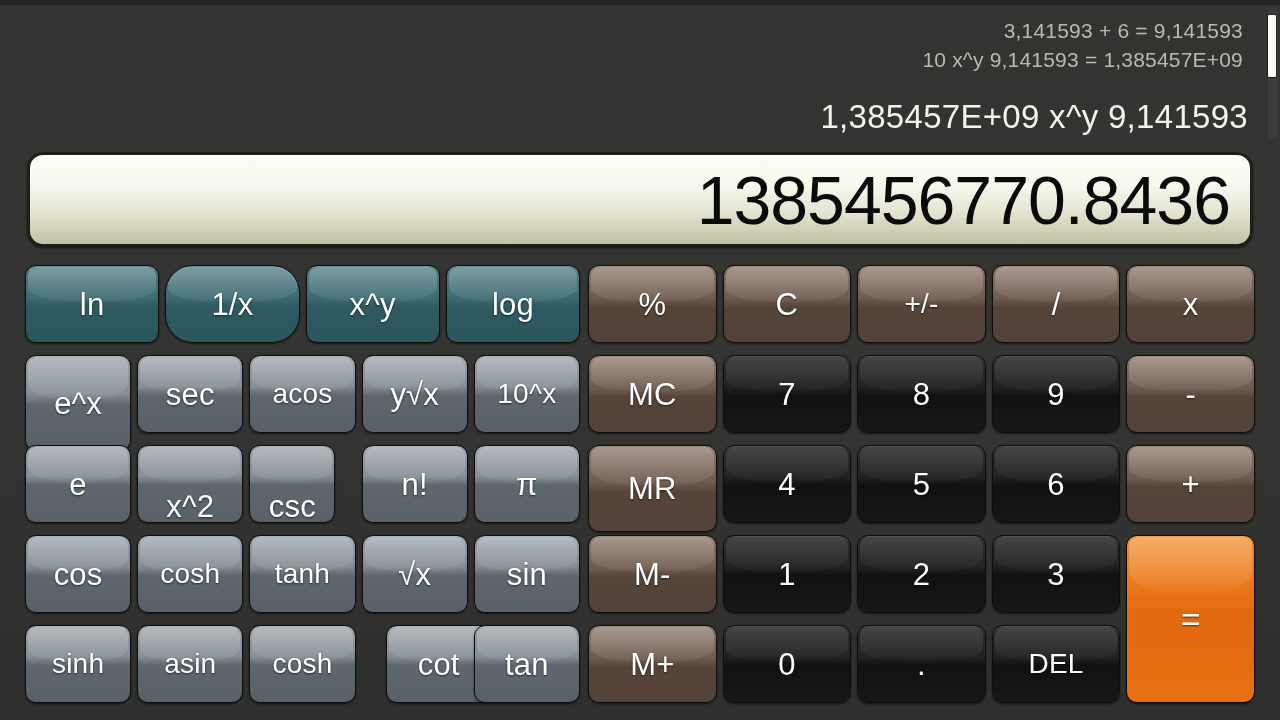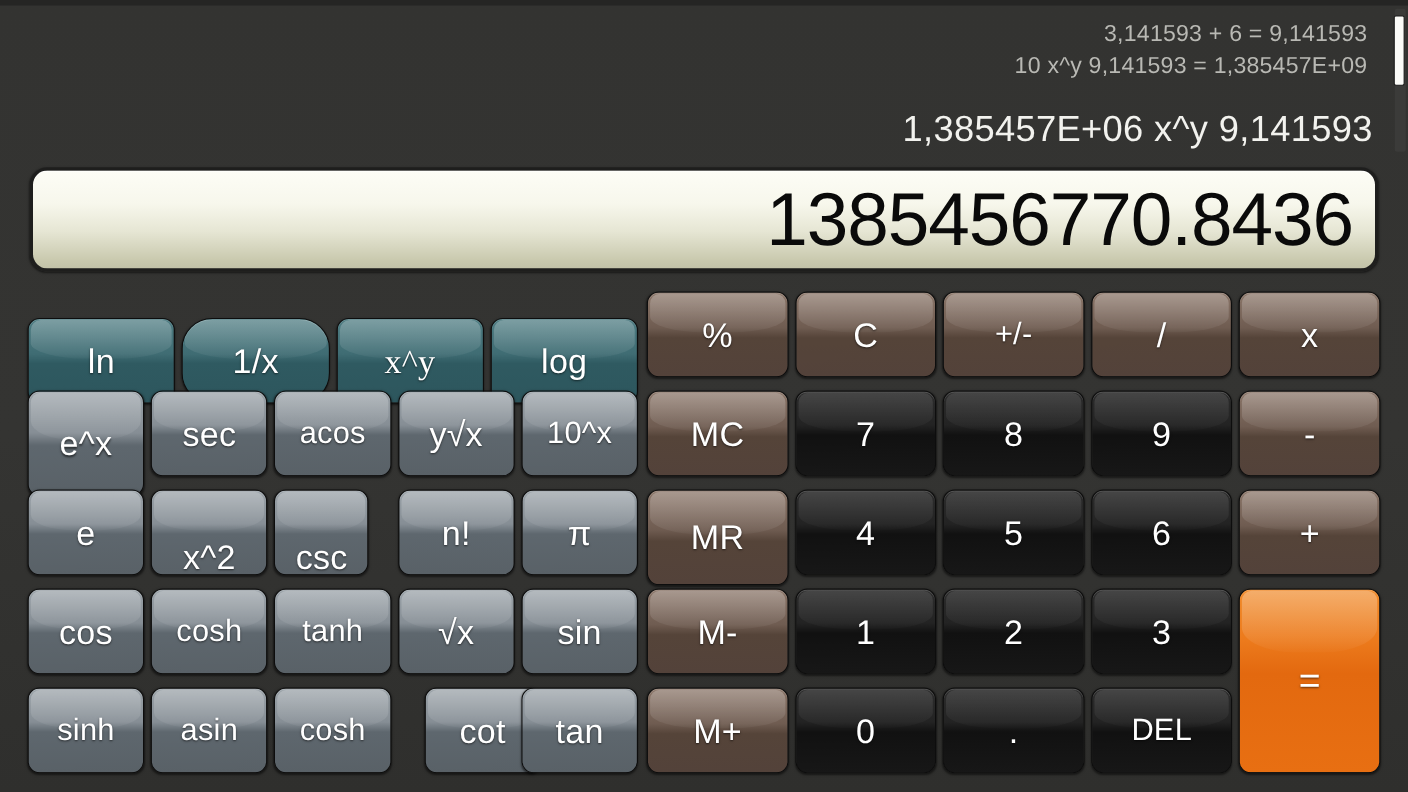--- a/index.html
+++ b/index.html
@@ -124,21 +124,20 @@
     height: 46%;
     border-radius: 9px 9px 40% 40%;
     background: linear-gradient(to bottom, rgba(255,255,255,0.26), rgba(255,255,255,0.03));
     pointer-events: none;
   }
   .btn > span { position: relative; z-index: 2; }
 
   
   .k-teal {
     background: linear-gradient(to bottom, #4e7c82 0%, #3f6c73 42%, #2f5a61 53%, #2d565d 100%);
-    margin-top: 24px;
   }
   .k-gray {
     background: linear-gradient(to bottom, #9aa2a8 0%, #868e95 40%, #5e676e 52%, #596167 100%);
   }
   .k-brown {
     background: linear-gradient(to bottom, #8a7568 0%, #6f5c51 42%, #554439 54%, #53423a 100%);
   }
   .k-dark {
     background: linear-gradient(to bottom, #2c2c2c 0%, #232323 40%, #111111 52%, #171717 100%);
   }
@@ -159,37 +158,37 @@
 <body>
 
 <div id="app">
   <div class="top-edge"></div>
 
   <div id="history">
     <span class="hline">3,141593 + 6 = 9,141593</span>
     <span class="hline">10 x^y 9,141593 = 1,385457E+09</span>
   </div>
 
-  <div id="expression">1,385457E+06 x^y 9,141593</div>
+  <div id="expression">1,385457E+09 x^y 9,141593</div>
 
   <div id="scrollbar-track"></div>
   <div id="scrollbar-thumb"></div>
 
   <div id="display">
     <div id="display-value">1385456770.8436</div>
   </div>
 
   <div id="keypad">
       <div class="btn k-teal" style="left: 25px; top: 3px; width: 134.25px; height: 78px;">
         <span>ln</span>
       </div>
       <div class="btn k-teal" style="left: 165.25px; top: 3px; width: 134.25px; height: 78px; border-radius: 28px;">
         <span>1/x</span>
       </div>
-      <div class="btn k-teal" style="left: 305.5px; top: 3px; width: 134.25px; height: 78px; font-family: Liberation Serif, serif;">
+      <div class="btn k-teal" style="left: 305.5px; top: 3px; width: 134.25px; height: 78px;">
         <span>x^y</span>
       </div>
       <div class="btn k-teal" style="left: 445.75px; top: 3px; width: 134.25px; height: 78px;">
         <span>log</span>
       </div>
       <div class="btn k-brown" style="left: 588px; top: 3px; width: 128.6px; height: 78px;">
         <span>%</span>
       </div>
       <div class="btn k-brown" style="left: 722.6px; top: 3px; width: 128.6px; height: 78px;">
         <span>C</span>

